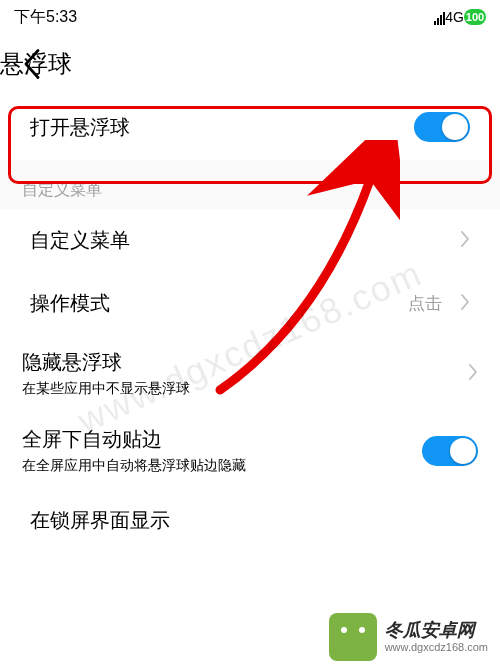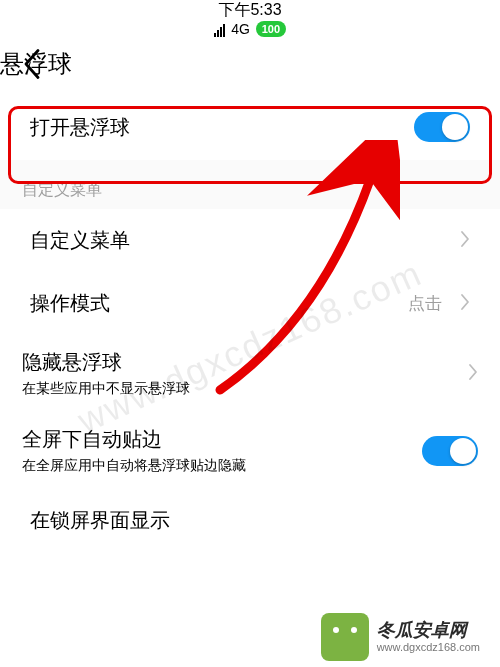--- a/index.html
+++ b/index.html
@@ -9,49 +9,47 @@
     height: 667px;
     font-family: -apple-system, "PingFang SC", "Microsoft YaHei", sans-serif;
     background: #fff;
     overflow: hidden;
     position: relative;
   }
   .status-bar {
     height: 34px;
     display: flex;
     align-items: center;
-    padding: 0 22px;
+    padding: 0 14px;
     font-size: 16px;
     color: #000;
     justify-content: space-between;
-    flex-direction: column;
   }
   .status-right {
     display: flex;
     align-items: flex-end;
-    gap: 6px;
     font-size: 14px;
   }
   .signal-icon {
     display: inline-flex;
     align-items: flex-end;
     gap: 1px;
   }
   .signal-icon span {
     display: inline-block;
     width: 2px;
     background: #000;
   }
   .sb1 { height: 4px; }
   .sb2 { height: 7px; }
   .sb3 { height: 10px; }
   .sb4 { height: 13px; }
   .battery {
     display: inline-block;
-    width: 30px;
+    width: 22px;
     height: 16px;
     border-radius: 9px;
     background: #25c83a;
     color: #fff;
     font-size: 11px;
     font-weight: 600;
     text-align: center;
     line-height: 16px;
   }
   .title-bar {
@@ -131,21 +129,21 @@
   .arrow-svg {
     position: absolute;
     top: 140px;
     left: 180px;
     width: 220px;
     height: 260px;
     pointer-events: none;
   }
   .watermark-logo {
     position: absolute;
-    right: 20px;
+    right: 12px;
     bottom: 6px;
     display: flex;
     align-items: center;
     gap: 8px;
   }
   .wm-icon {
     width: 48px;
     height: 48px;
     background: #7cb342;
     border-radius: 8px;

